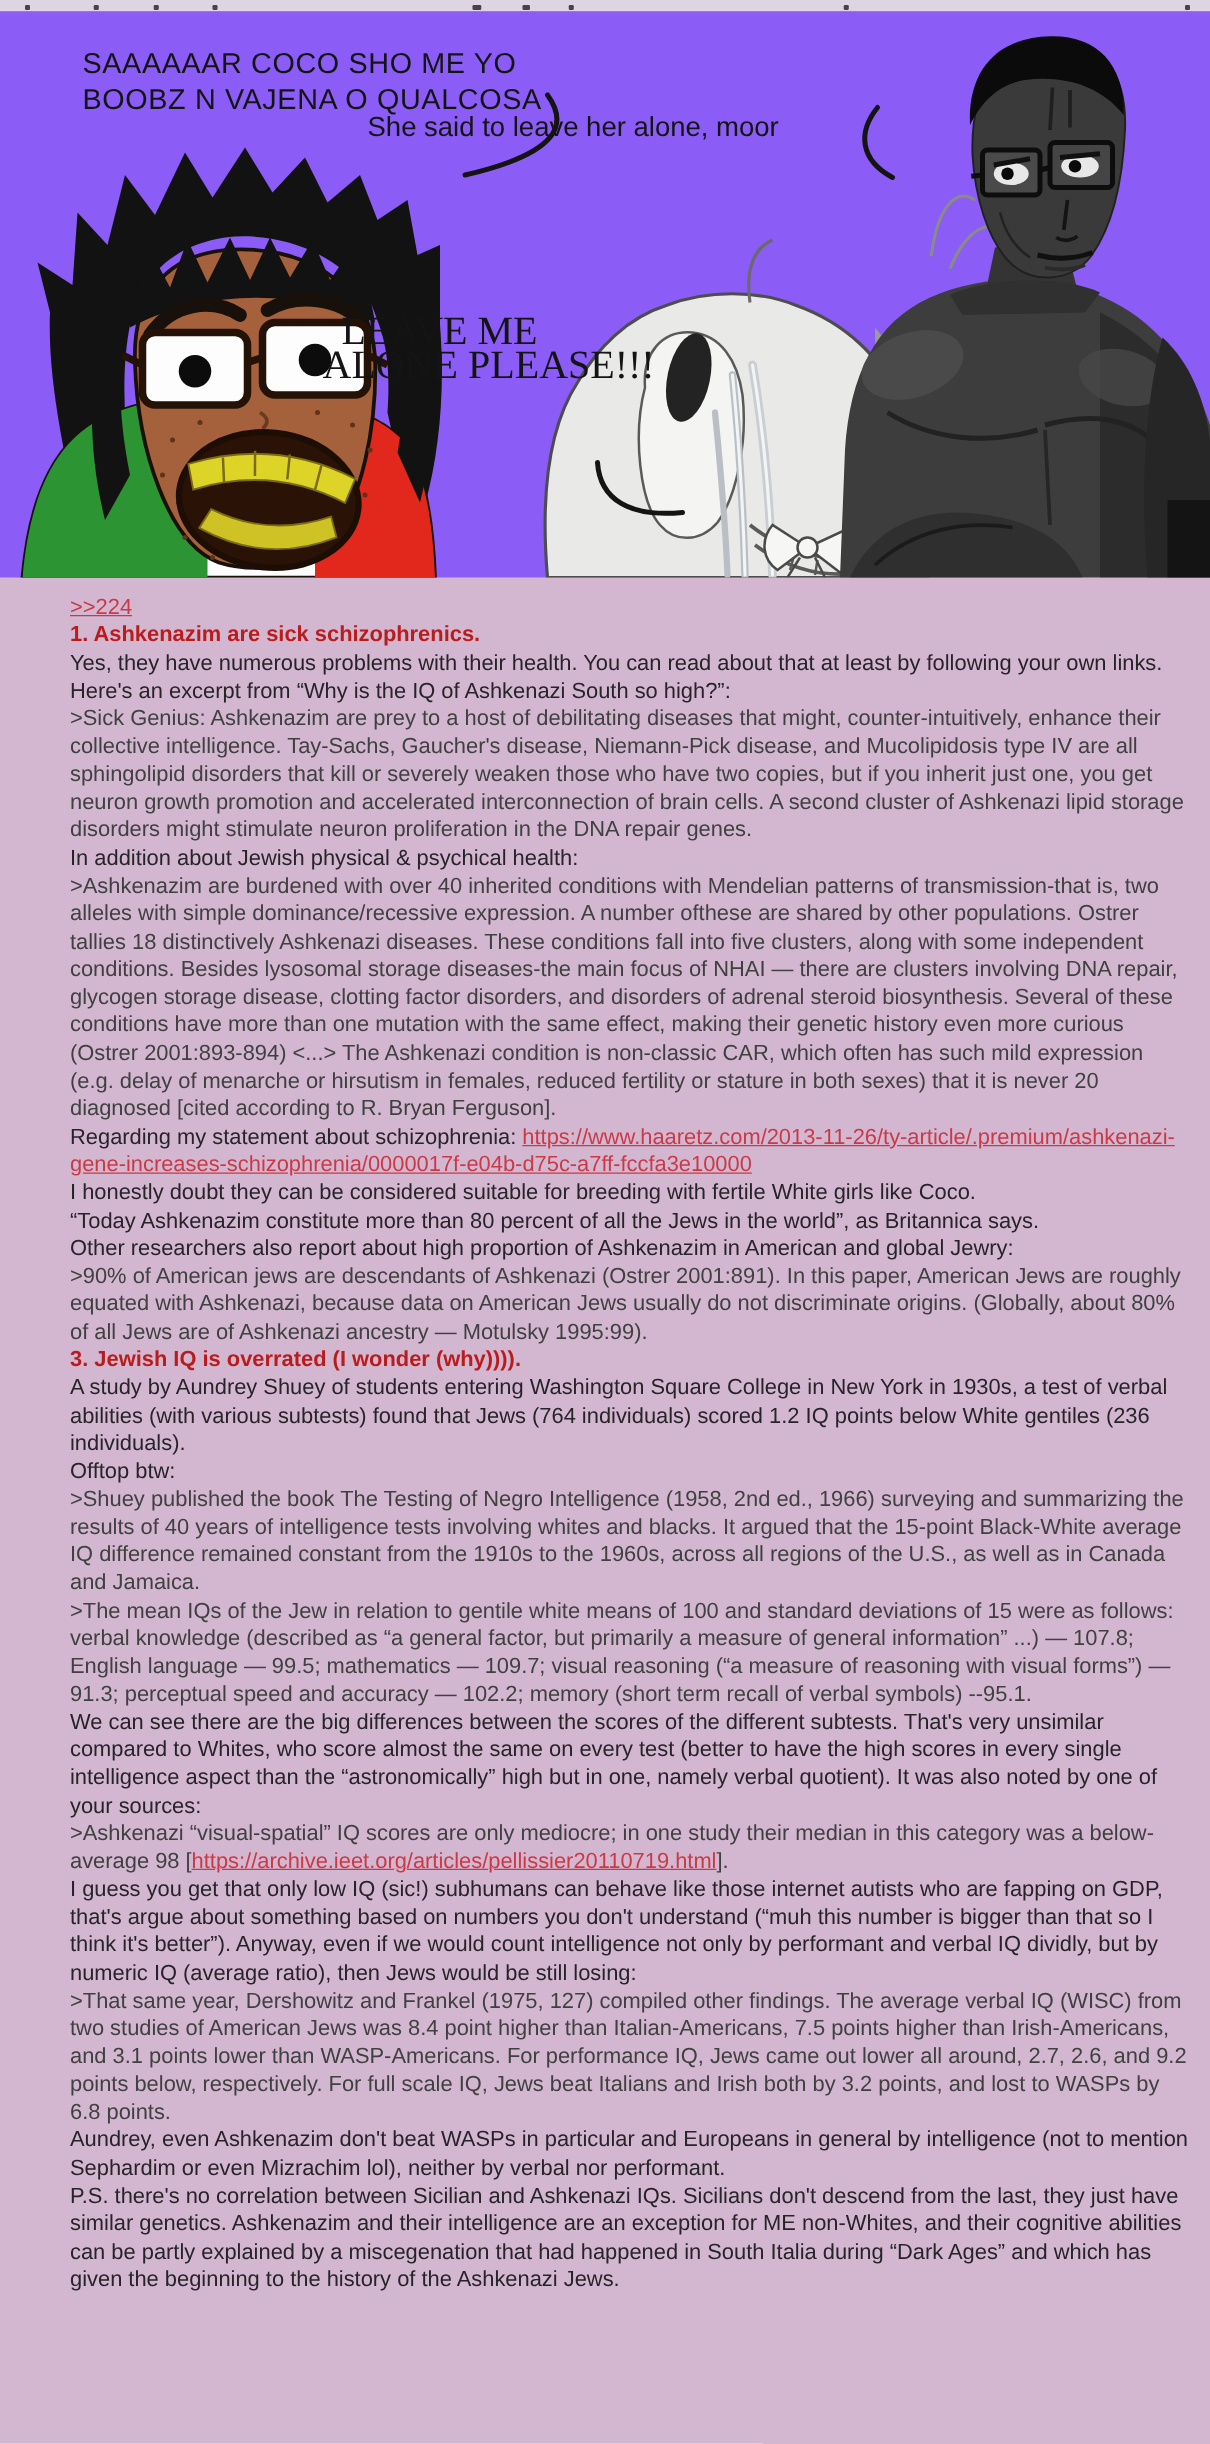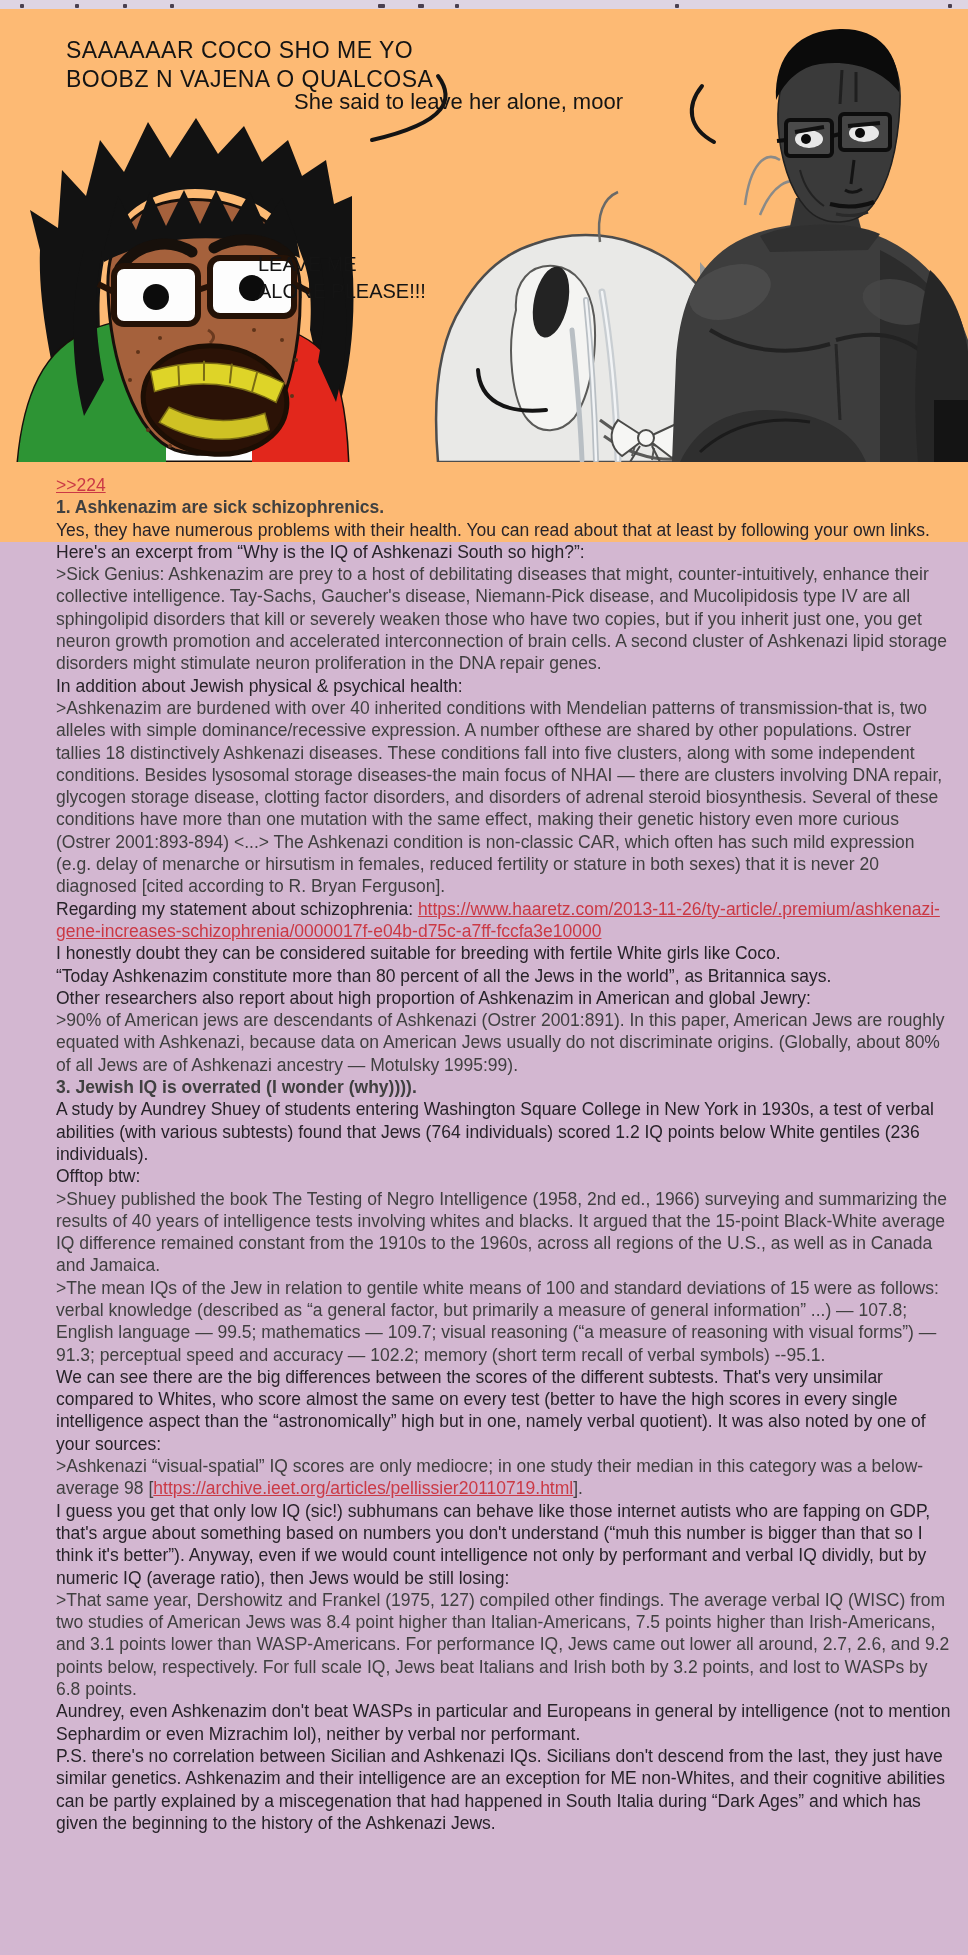--- a/index.html
+++ b/index.html
@@ -4,34 +4,34 @@
 <style>
   html,body{margin:0;padding:0;}
   body{font-family:"Liberation Sans",sans-serif;}
   .page{position:relative;width:968px;height:1955px;background:#d3b7d1;overflow:hidden;}
 
   
   .top-strip{position:absolute;left:0;top:0;width:968px;height:9px;background:#ded5e3;}
   .top-strip i{position:absolute;bottom:1px;height:4px;width:4px;background:#4a4050;border-radius:1px;}
 
   
-  .comic{position:absolute;left:0;top:9px;width:968px;height:533px;background:#fdba74;cursor:pointer;}
+  .comic{position:absolute;left:0;top:9px;width:968px;height:453px;background:#8b5cf6;cursor:pointer;}
   .comic svg{position:absolute;left:0;top:0;width:968px;height:453px;}
   .caption{position:absolute;color:#141414;white-space:pre;}
   .cap-left{left:66px;top:27px;font-size:23px;line-height:29px;letter-spacing:.5px;}
   .cap-mid{left:294px;top:80px;font-size:22px;}
-  .cap-girl{left:258px;top:242px;width:172px;text-align:left;font-size:20px;line-height:27px;}
+  .cap-girl{left:258px;top:242px;width:172px;text-align:right;font-size:32px;line-height:27px;font-family:Liberation Serif, serif;}
 
   
   .post-text{position:absolute;left:0;top:462px;width:968px;box-sizing:border-box;
     padding:12px 16px 0 56px;font-size:17.5px;line-height:22.3px;color:#272329;}
   .line{margin:0;}
   .seg-plain{color:#272329;}
   .seg-green{color:#404040;}
-  .seg-header{color:#404040;font-weight:bold;}
+  .seg-header{color:#b91c1c;font-weight:bold;}
   a.seg-link{color:#cb3945;text-decoration:underline;overflow-wrap:anywhere;cursor:pointer;}
 </style>
 </head>
 <body>
 
 <div class="page">
 
   <div class="top-strip">
     <i style="left:20px"></i>
       <i style="left:75px"></i>

